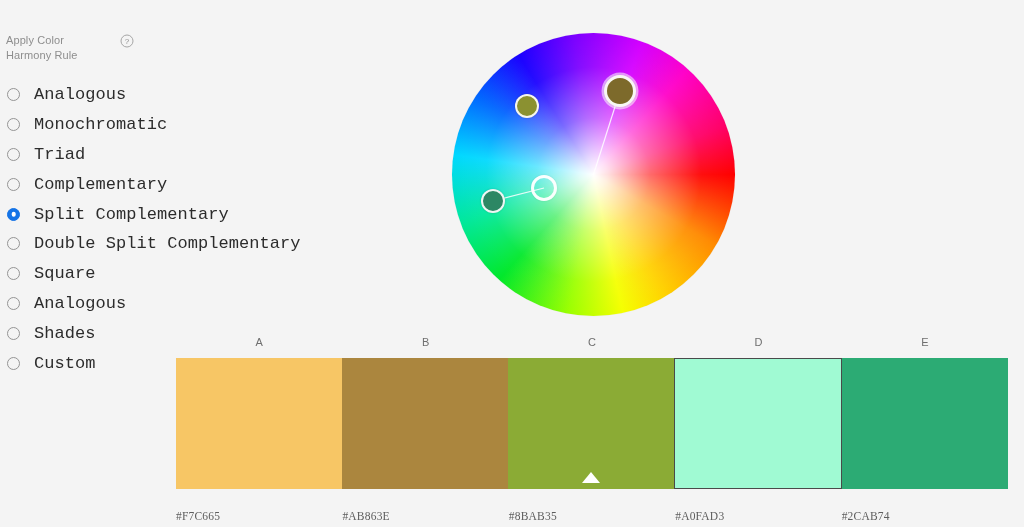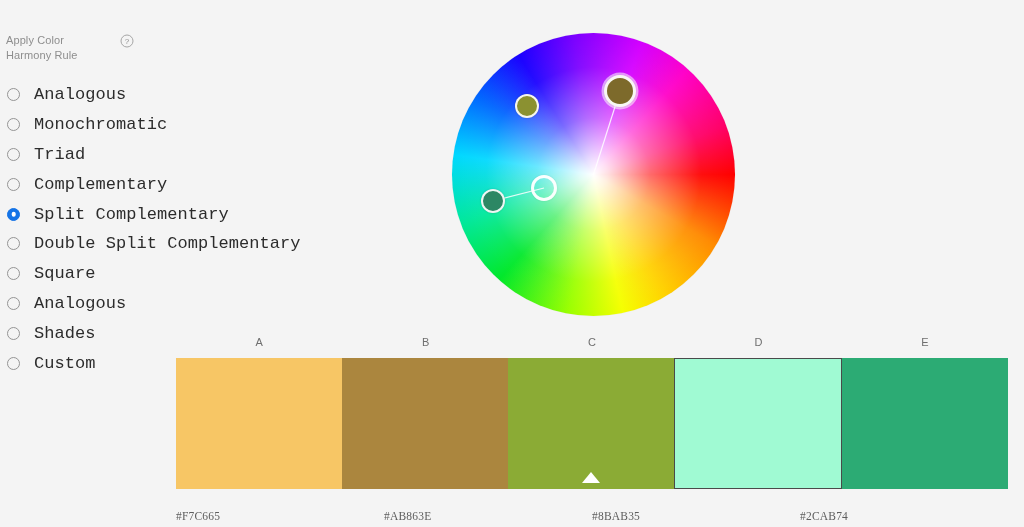--- a/index.html
+++ b/index.html
@@ -313,14 +313,15 @@
     <div class="swatch" style="background: rgb(139, 171, 53);">
       <div class="swatch-arrow"></div>
     </div>
     <div class="swatch selected" style="background: rgb(160, 250, 211);"></div>
     <div class="swatch" style="background: rgb(44, 171, 116);"></div>
   </div>
 <div id="swatch-hexes">
     <div class="swatch-hex">#F7C665</div>
     <div class="swatch-hex">#AB863E</div>
     <div class="swatch-hex">#8BAB35</div>
+    <div class="swatch-hex">#A0FAD3</div>
     <div class="swatch-hex">#2CAB74</div>
   </div>
 
 </body></html>

